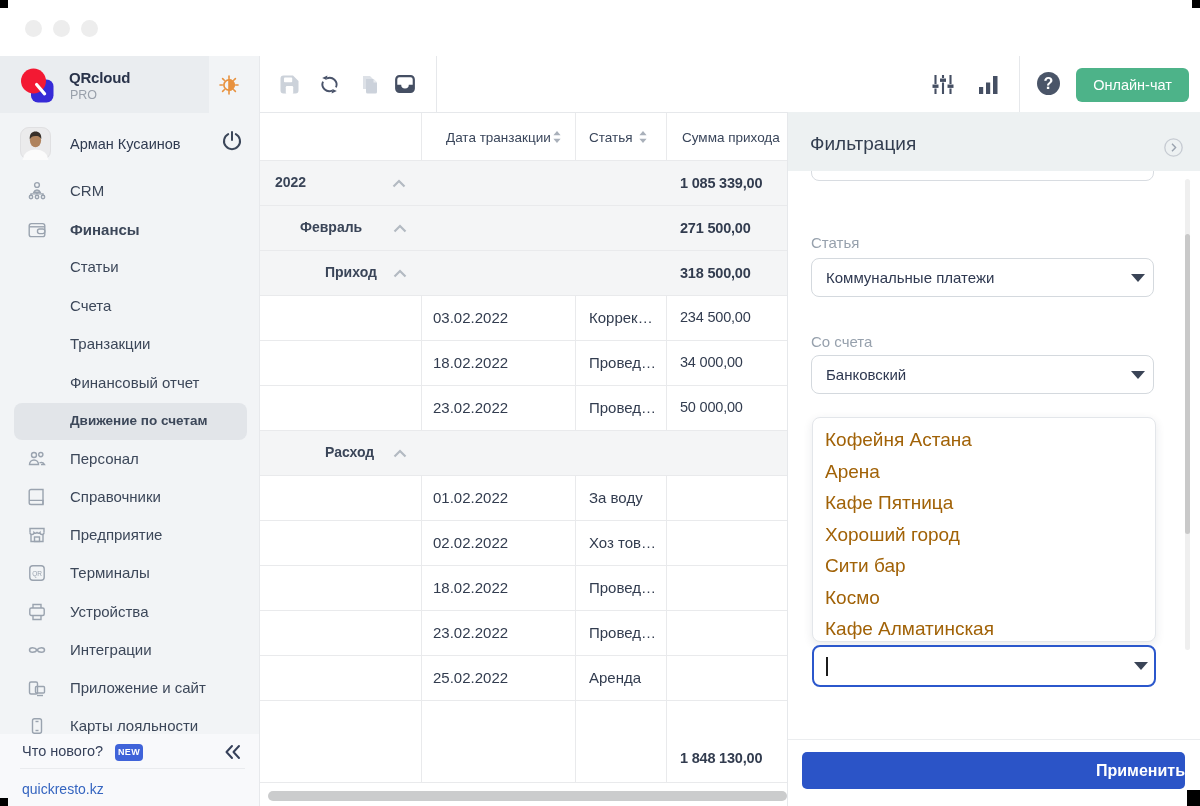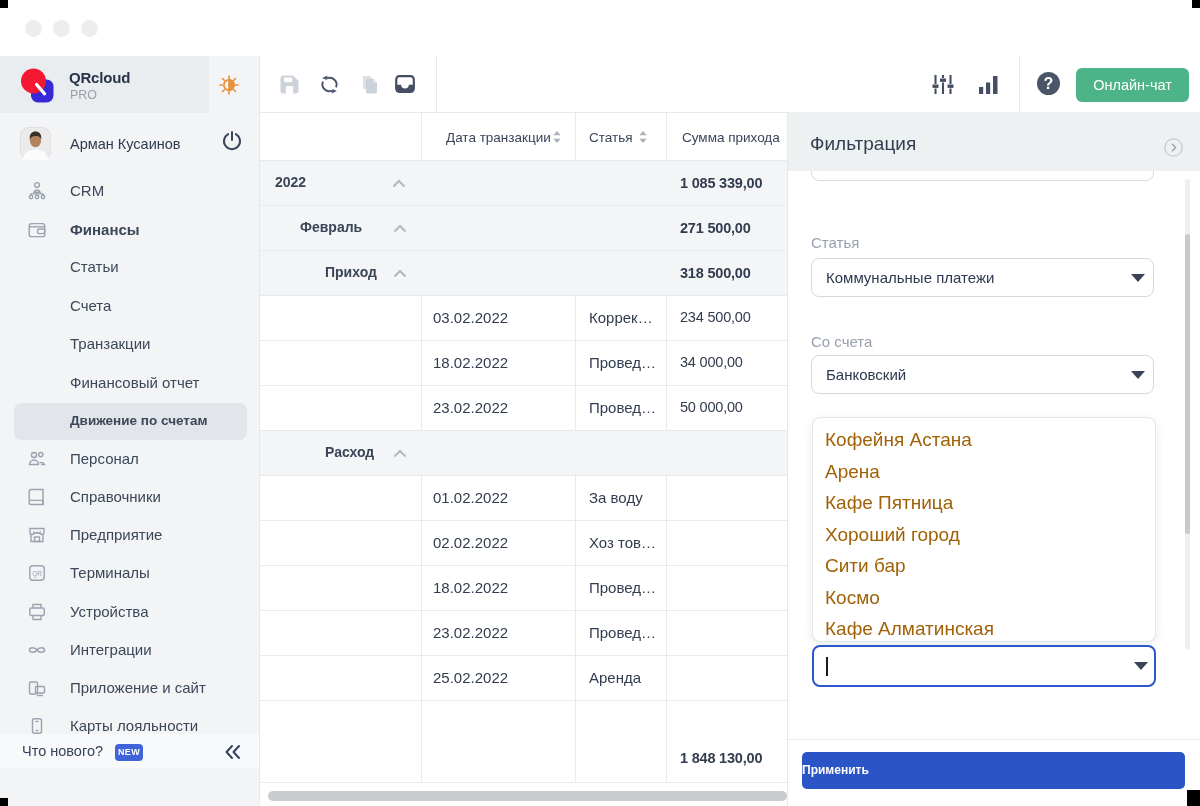--- a/index.html
+++ b/index.html
@@ -45,21 +45,21 @@
   
   .panel { position:absolute; left:787px; top:112px; width:413px; height:694px; background:#fff; border-left:1px solid #e6e8eb; }
   .phead { position:absolute; left:0; top:0; width:413px; height:59px; background:#edf1f2; }
   .ptitle { position:absolute; left:22px; top:21px; font-size:19px; color:#333e50; font-weight:500; }
   .label { position:absolute; left:23px; font-size:15px; color:#97a1ad; }
   .selbox { position:absolute; left:23px; width:343px; height:39px; border:1.5px solid #d4d9de; border-radius:8px; background:#fff; font-size:15px; color:#2e3850; line-height:37px; padding-left:14px; }
   .arrow { position:absolute; width:0; height:0; border-left:7px solid transparent; border-right:7px solid transparent; border-top:8px solid #3a4456; }
   .list { position:absolute; left:24px; top:305px; width:344px; height:225px; background:#fff; border:1px solid #e3e6ea; border-radius:8px; box-shadow:0 3px 10px rgba(40,50,70,0.10); }
   .litem { position:absolute; left:12px; font-size:19px; color:#a16207; white-space:nowrap; }
   .finput { position:absolute; left:24px; top:533px; width:344px; height:42px; border:2px solid #2b57cc; border-radius:8px; background:#fff; }
-  .applybtn { position:absolute; left:14px; top:640px; width:383px; height:37px; border-radius:5px; background:#2b54c7; color:#fff; font-size:12px; font-weight:bold; text-align:left; line-height:37px; }
+  .applybtn { position:absolute; left:14px; top:640px; width:383px; height:37px; border-radius:5px; background:#2b54c7; color:#fff; font-size:16px; font-weight:bold; text-align:right; line-height:37px; }
   .pvline { position:absolute; left:0; top:627px; width:413px; height:1px; background:#ebedef; }
   svg { display:block; }
 </style>
 </head>
 <body>
 <div class="win">
   <div class="corner" style="left:0;top:0;width:8px;height:8px"></div>
   <div class="corner" style="left:1192px;top:0;width:8px;height:8px"></div>
   <div class="corner" style="left:0;top:798px;width:8px;height:8px"></div>
   <div class="corner" style="left:1187px;top:790px;width:13px;height:16px"></div>
@@ -178,20 +178,24 @@
     <div class="sfoot">
       <span class="abs" style="left:22px;top:9px">Что нового?</span>
       <div class="newbadge">NEW</div>
       <svg class="abs" style="left:224px;top:10px" width="17" height="16" viewBox="0 0 17 16">
         <g stroke="#36415a" stroke-width="2" fill="none" stroke-linecap="round" stroke-linejoin="round">
           <path d="M8 2 L2.5 8 L8 14"></path>
             <path d="M15 2 L9.5 8 L15 14"></path>
           </g>
         </svg>
     </div>
+    <div class="sbottom">
+        <div class="abs" style="left:20px;top:0;width:225px;height:1px;background:#e9ebee"></div>
+        <a>quickresto.kz</a>
+      </div>
   </div>
 
   <div class="toolbar">
     <svg class="abs" style="left:20px;top:19px" width="19" height="19" viewBox="0 0 19 19">
       <path d="M3.5 0.5 h9.5 l5.5 5.5 v9.5 a3 3 0 0 1 -3 3 h-12 a3 3 0 0 1 -3 -3 v-12 a3 3 0 0 1 3 -3 z" fill="#ccd2da"></path>
       <rect x="4" y="2.6" width="8.2" height="4.6" rx="0.8" fill="#fff"></rect>
       <rect x="5.8" y="11" width="7.4" height="8" rx="1.2" fill="#fff"></rect>
     </svg>
     <svg class="abs" style="left:59px;top:18px" width="21" height="21" viewBox="0 0 21 21">
       <g fill="none" stroke="#49536a" stroke-width="1.9">

